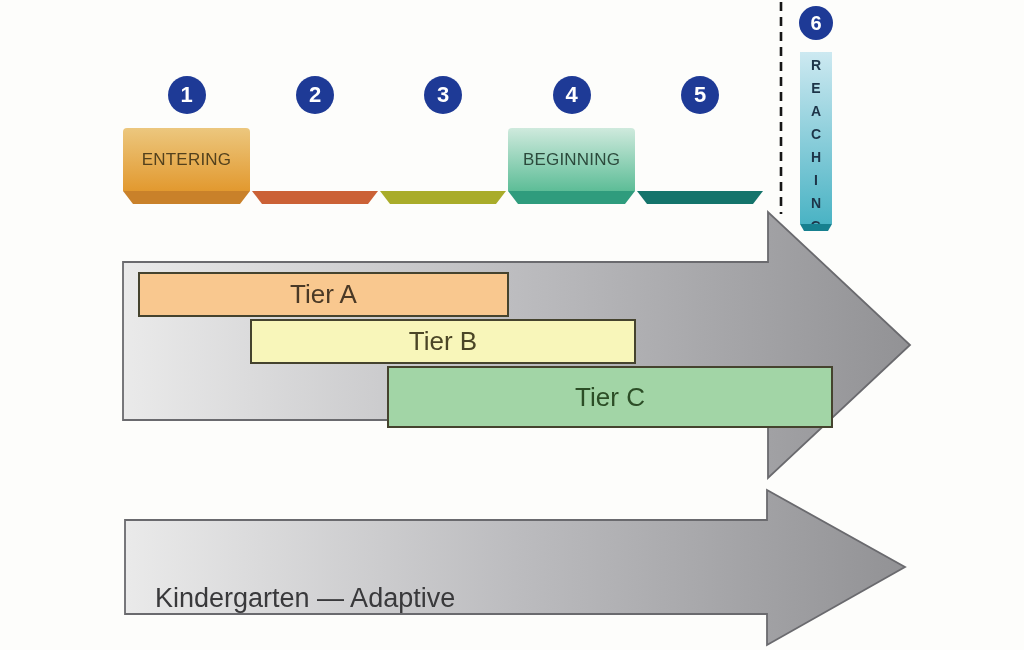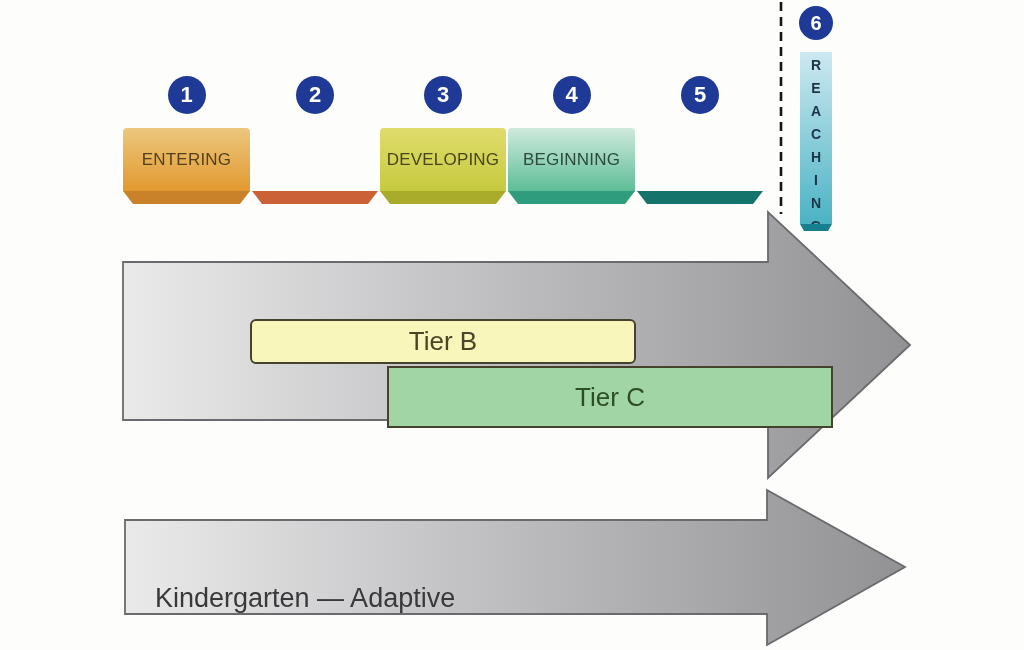--- a/index.html
+++ b/index.html
@@ -56,21 +56,21 @@
     clip-path:polygon(0 0, 100% 0, calc(100% - 4px) 100%, 4px 100%);
   }
 
   
   .tier{
     position:absolute; height:45px; box-sizing:border-box;
     border:2px solid #45432e; background:var(--fill);
     display:flex; align-items:center; justify-content:center; z-index:3;
   }
   .tier-a{left:138px; top:272px; width:371px;}
-  .tier-b{left:250px; top:319px; width:386px;border-radius:6px;}
+  .tier-b{left:250px; top:319px; width:386px;}
   .tier-c{left:387px; top:366px; width:446px; height:62px;}
   .tier-label{font-size:26px; color:var(--lc,#3a3320);}
 
   
   .kg-label{
     position:absolute; left:155px; top:551px; z-index:3;
     font-size:27px; color:#39393b;margin-top:32px;
   }
 </style>
 </head>
@@ -99,23 +99,20 @@
     <div class="fold"></div>
   </div>
 
   <div class="level lv2" style="--c1: #f09a70; --c2: #e87a44; --c3: #cb6136; --lc: #5a3420;">
     <div class="badge" style="--bg: #1e3a96;">2</div>
     <div class="fold"></div>
   </div>
 
   <div class="level lv3" style="--c1: #e0dc6d; --c2: #c6ca3e; --c3: #a9ac2a; --lc: #47461c;">
     <div class="badge" style="--bg: #1e3a96;">3</div>
-    <div class="plate">
-      <span class="plate-label">DEVELOPING</span>
-    </div>
     <div class="fold"></div>
   </div>
 
   <div class="level lv4" style="--c1: #cfeadd; --c2: #5dbd97; --c3: #2f9c7d; --lc: #2c4a3c;">
     <div class="badge" style="--bg: #1e3a96;">4</div>
     <div class="plate">
       <span class="plate-label">BEGINNING</span>
     </div>
     <div class="fold"></div>
   </div>
@@ -126,20 +123,23 @@
   </div>
 
   <div class="reach" style="--c1: #cde9f1; --c2: #4ab3c4; --c3: #17808f; --lc: #1d3448;">
     <div class="badge badge-sm" style="--bg: #1e3a96;">6</div>
     <div class="reach-bar">
       <span class="reach-text">REACHING</span>
     </div>
     <div class="reach-fold"></div>
   </div>
 
+  <div class="tier tier-a" style="--fill: #f9c88f; --lc: #4a3926;">
+    <span class="tier-label">Tier A</span>
+  </div>
   <div class="tier tier-b" style="--fill: #f8f6ba; --lc: #4a4526;">
     <span class="tier-label">Tier B</span>
   </div>
   <div class="tier tier-c" style="--fill: #a2d5a6; --lc: #2c4d26;">
     <span class="tier-label">Tier C</span>
   </div>
 
   <div class="kg-label">Kindergarten — Adaptive</div>
 
 </div>

